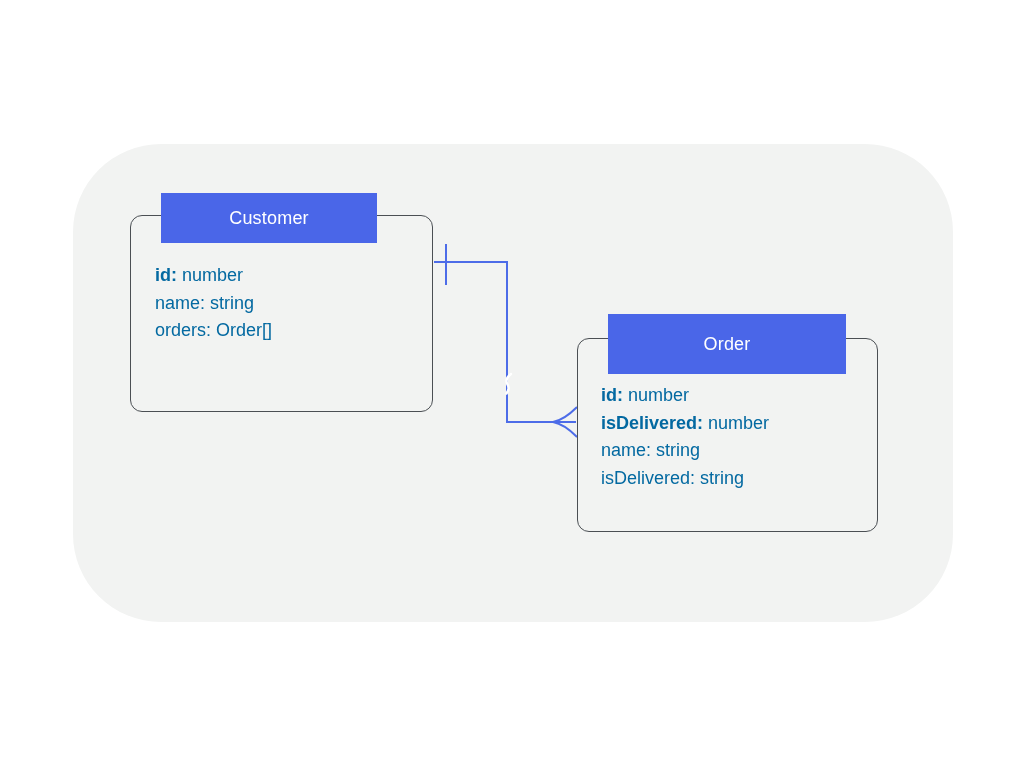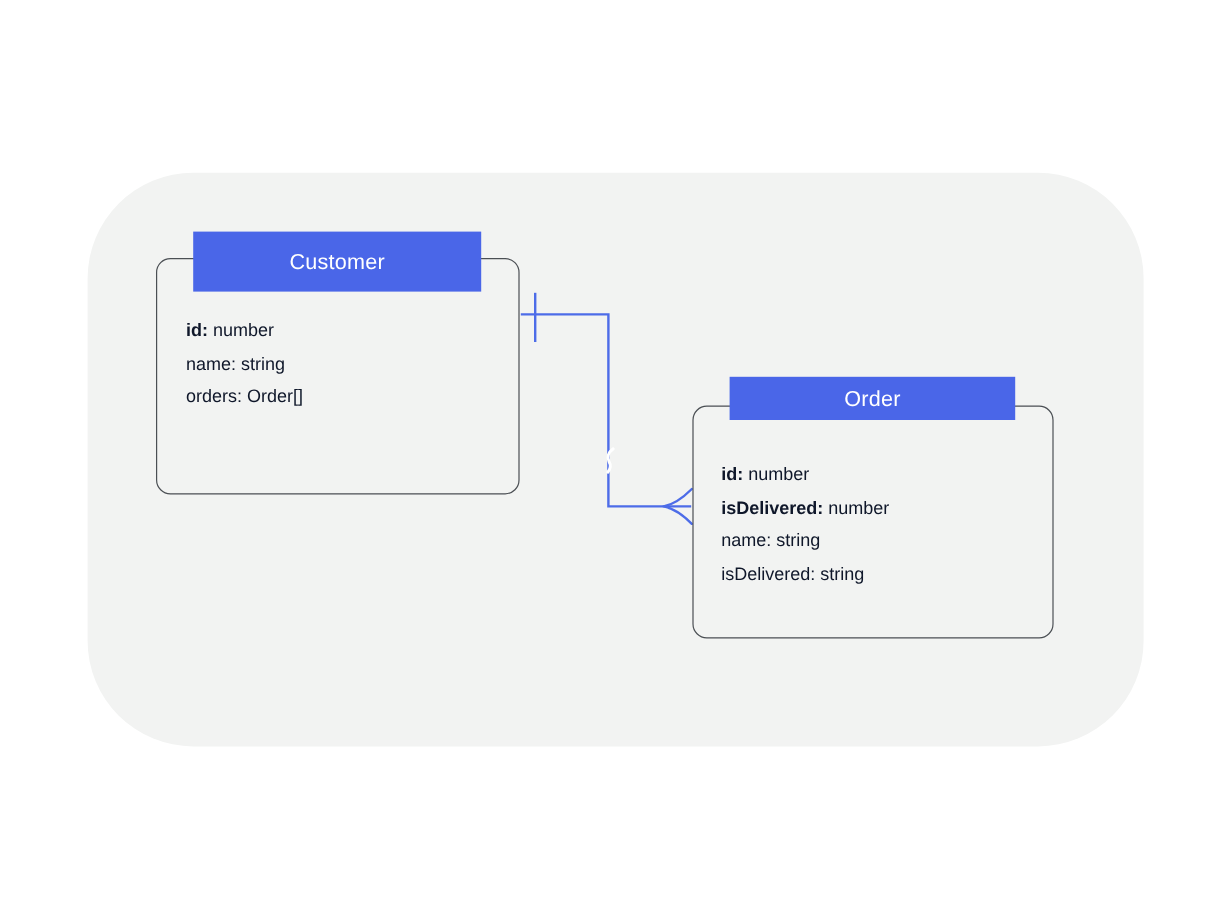--- a/index.html
+++ b/index.html
@@ -12,25 +12,25 @@
 
   .connector-svg { position: absolute; left: 0; top: 0; width: 1024px; height: 768px; }
 
   .entity { position: absolute; border: 1.5px solid #4b4f54; border-radius: 12px;
     background: transparent; }
   .entity-customer { left: 130px; top: 215px; width: 303px; height: 197px; }
   .entity-order    { left: 577px; top: 338px; width: 301px; height: 194px; }
 
   .entity-header { position: absolute; background: #4a66e8; display: flex;
     align-items: center; justify-content: center; }
-  .entity-customer .entity-header { left: 30px; top: -23px; width: 240px; height: 50px; }
-  .entity-order    .entity-header { left: 30px; top: -25px; width: 238px; height: 36px; }
+  .entity-customer .entity-header { left: 30px; top: -23px; width: 216px; height: 50px; }
+  .entity-order    .entity-header { left: 30px; top: -25px; width: 238px; height: 60px; }
   .entity-title { color: #ffffff; font-size: 18px; font-weight: 500; letter-spacing: .2px; }
 
-  .fields { position: absolute; font-size: 15px; line-height: 27.5px; color: #0f172a; }
+  .fields { position: absolute; font-size: 18px; line-height: 27.5px; color: #0369a1; }
   .entity-customer .fields { left: 24px; top: 46px; }
   .entity-order    .fields { left: 23px; top: 43px; }
   .fname::after { content: ":"; }
   .key { font-weight: 700; }
 </style>
 </head>
 <body>
 
 <div class="canvas">
 

